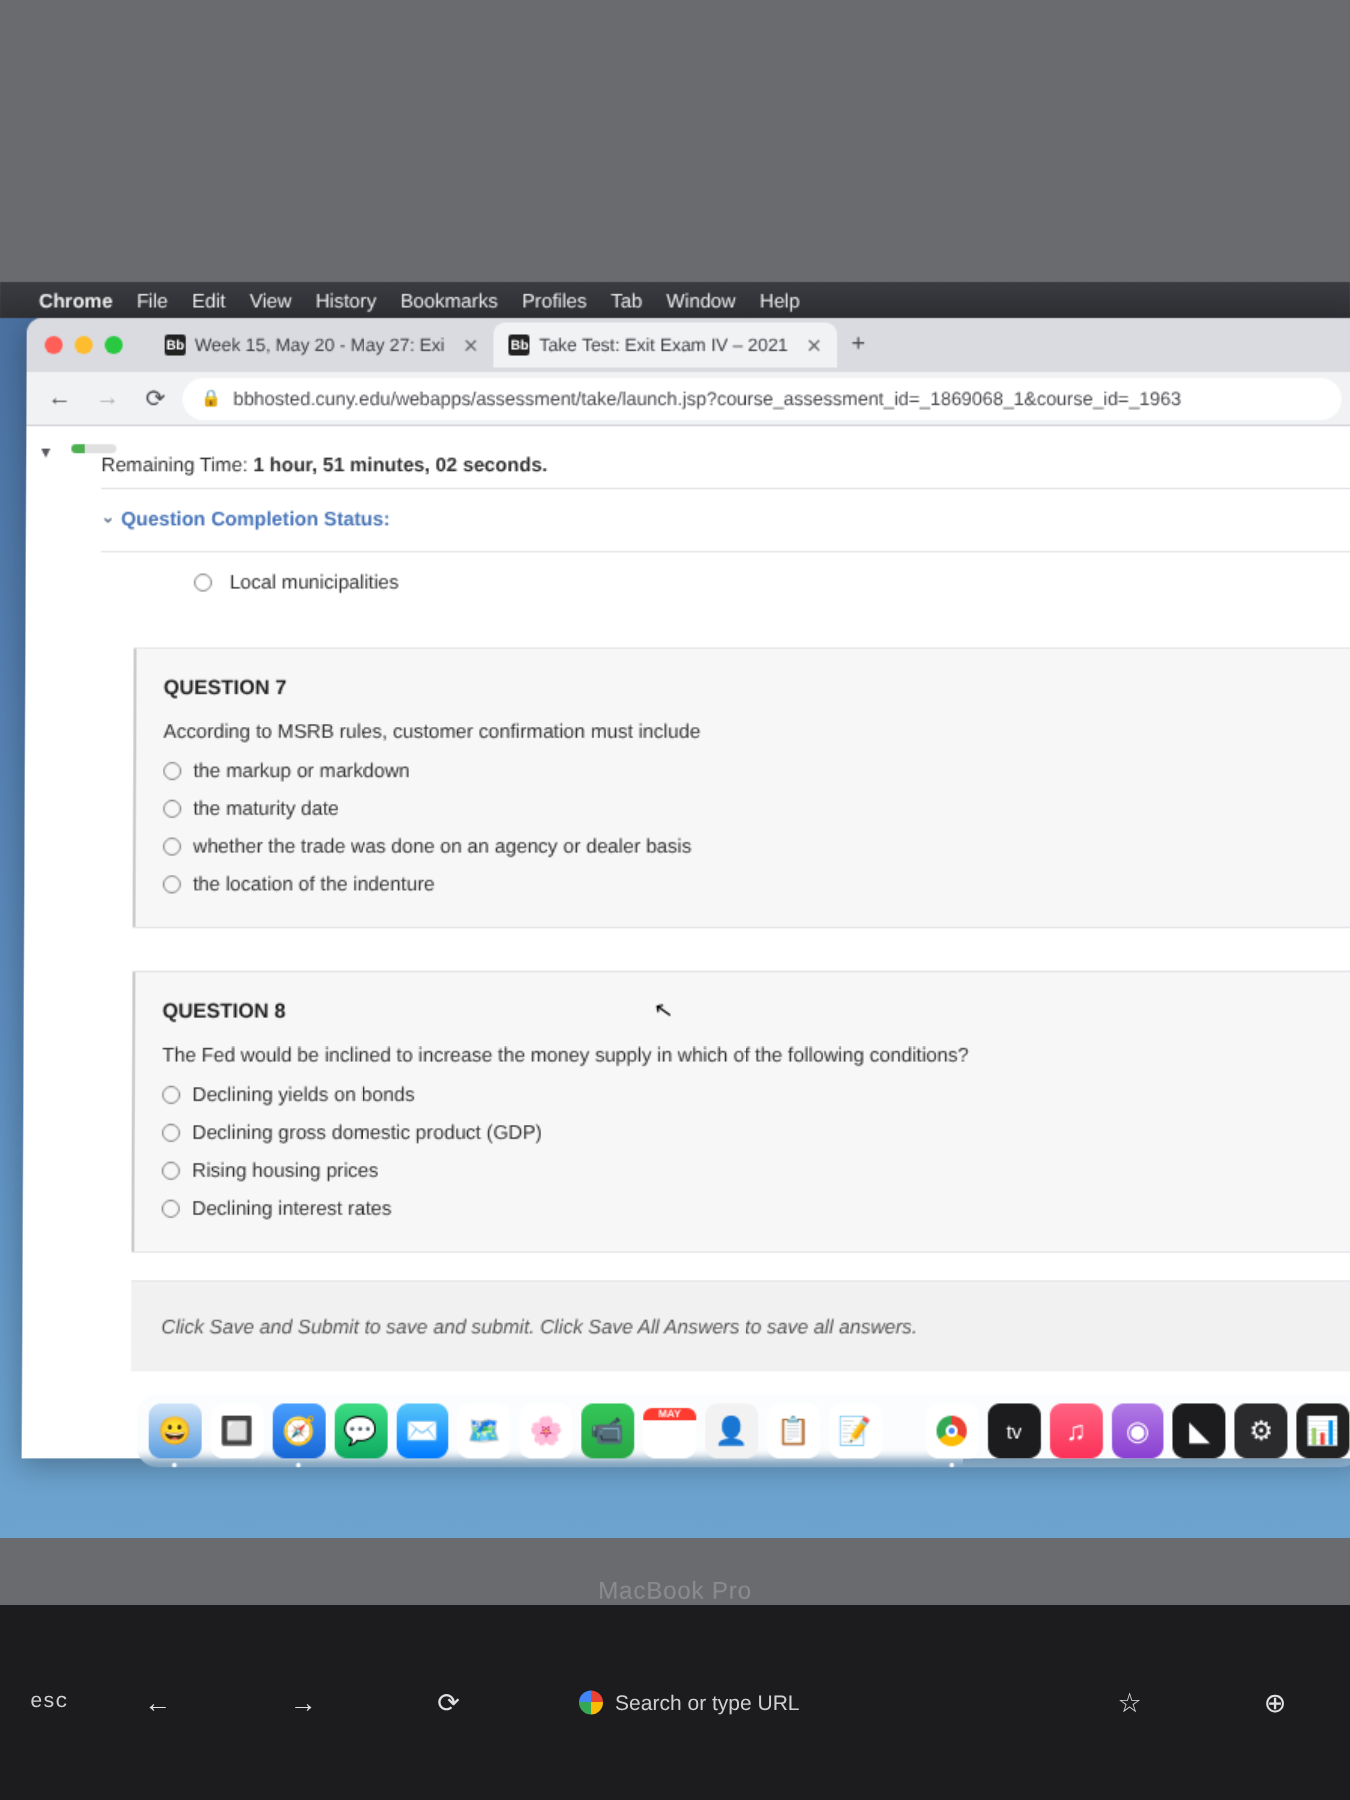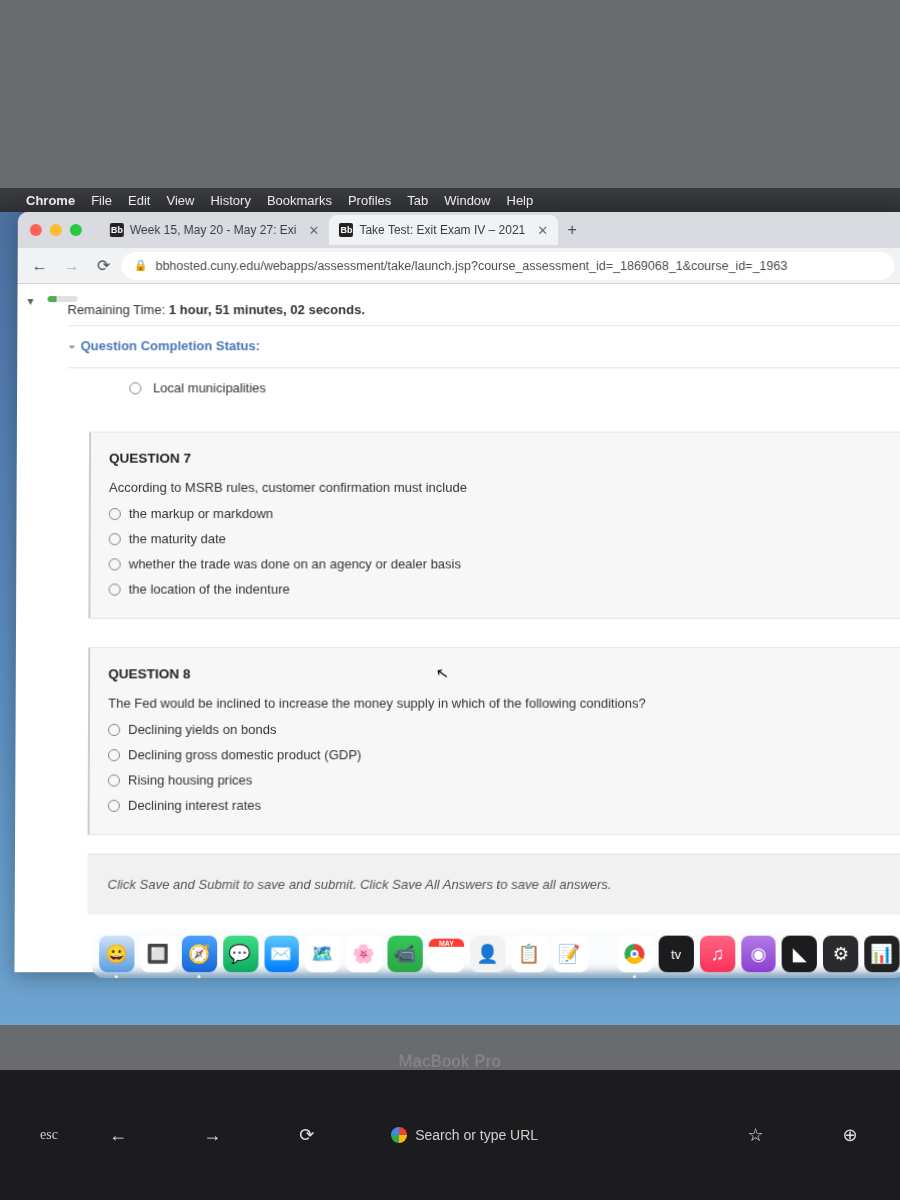--- a/index.html
+++ b/index.html
@@ -282,22 +282,21 @@
     left: 0; right: 0; bottom: 0;
     background: #1c1c1e;
     display: flex;
     align-items: center;
     padding: 0 20px;
     gap: 40px;
   }
   .esc-key {
     color: #d0d0d2;
     font-size: 14px;
-    font-family: Liberation Serif, serif;
-    margin-left: 20px;
+    font-family: Liberation Mono, monospace;
   }
   .fn-row {
     flex: 1;
     display: flex;
     align-items: center;
     justify-content: space-between;
     padding-right: 10px;
   }
   .fn-btn {
     color: #e0e0e2;

